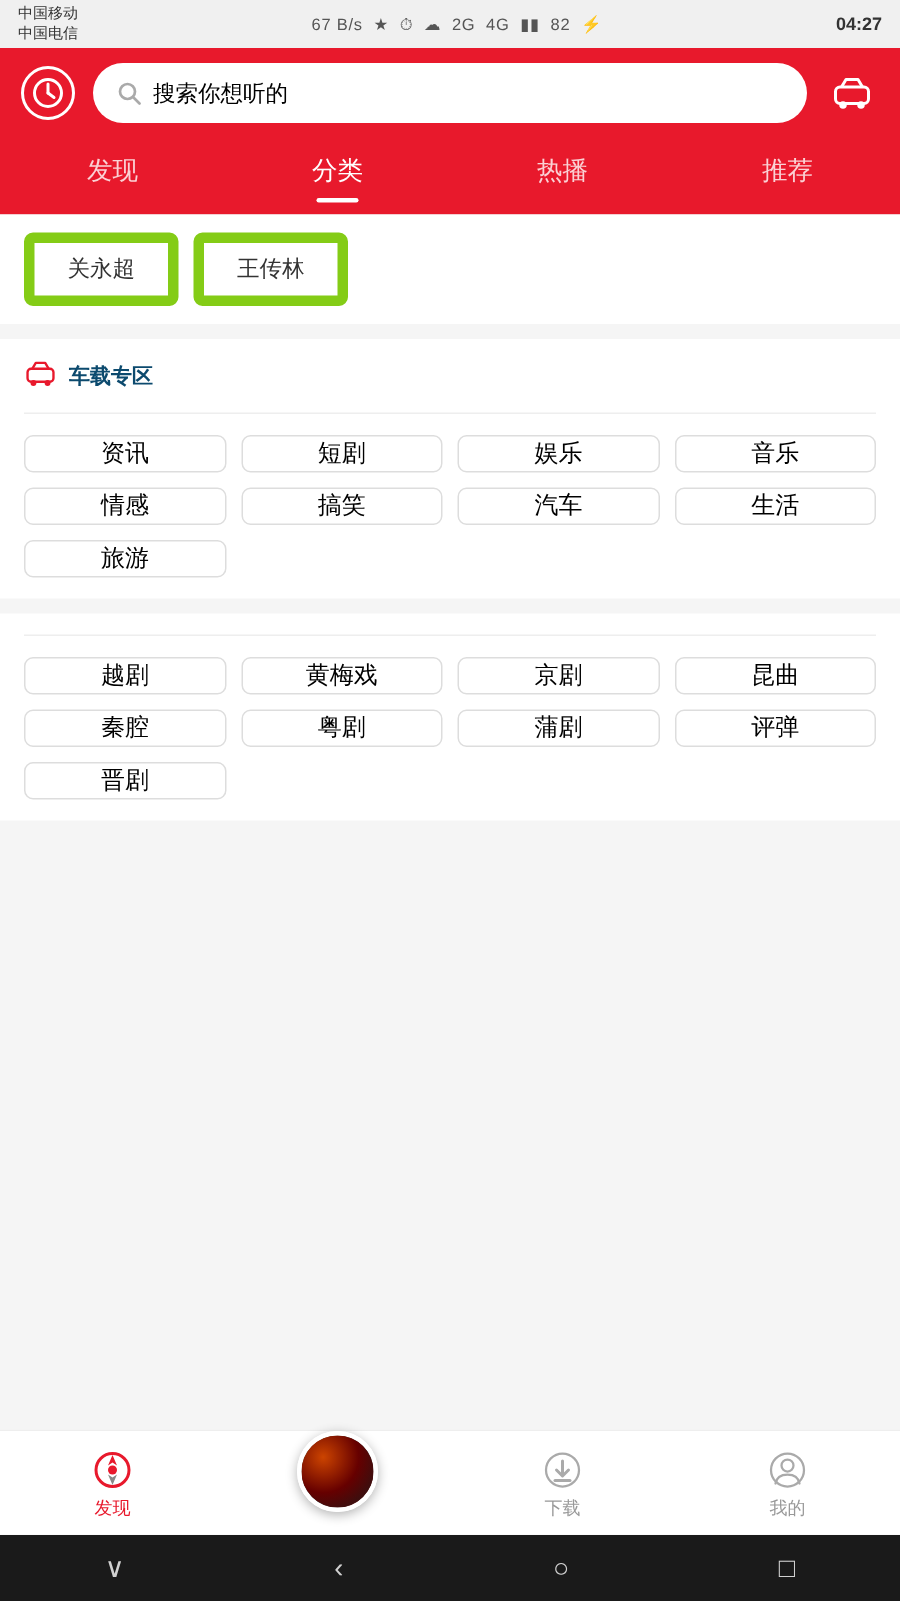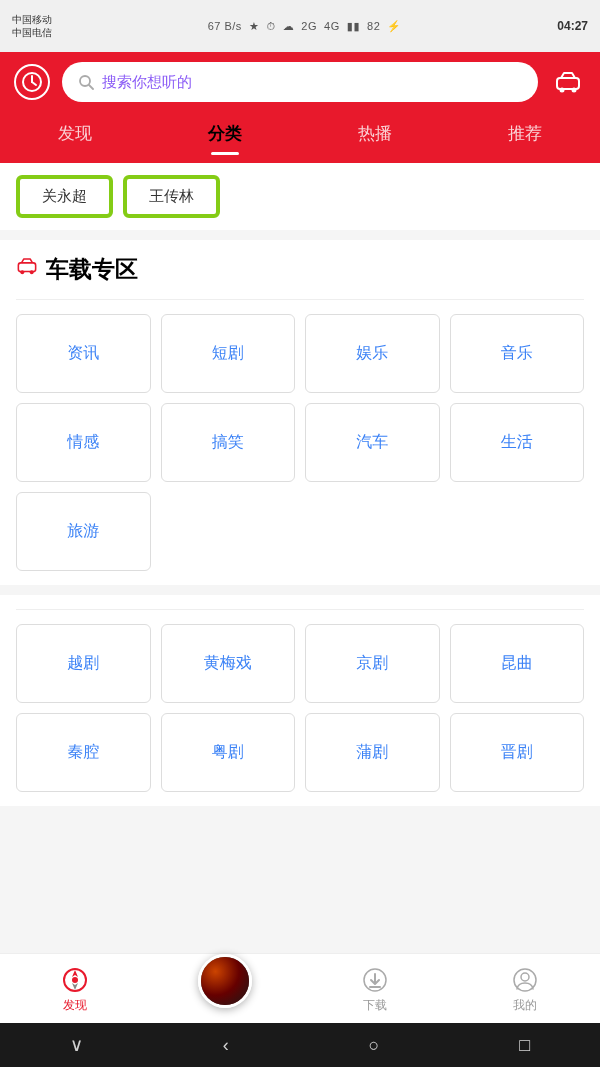--- a/index.html
+++ b/index.html
@@ -2,21 +2,21 @@
 <html><head>
   <meta charset="utf-8">
   <meta name="viewport" content="width=600">
   <style>
     * { box-sizing: border-box; margin: 0; padding: 0; }
     body { width: 600px; min-height: 1067px; font-family: 'PingFang SC', 'Microsoft YaHei', sans-serif; background: #f5f5f5; display: flex; flex-direction: column; }
 
     
     .status-bar {
       background: #f0f0f0;
-      height: 52px;
+      height: 32px;
       display: flex;
       align-items: center;
       justify-content: space-between;
       padding: 0 12px;
       font-size: 12px;
       color: #333;
     }
     .status-left { display: flex; flex-direction: column; font-size: 10px; line-height: 1.3; }
     .status-center { font-size: 11px; color: #555; letter-spacing: 0.5px; }
     .status-right { font-size: 12px; font-weight: bold; }
@@ -40,21 +40,21 @@
     .search-bar {
       flex: 1;
       background: white;
       border-radius: 22px;
       height: 40px;
       display: flex;
       align-items: center;
       padding: 0 16px;
       gap: 8px;
     }
-    .search-bar-text { color: #8b5cf6; font-size: 15px; }
+    .search-bar-text { color: #000000; font-size: 15px; }
     .header-car {
       width: 36px; height: 36px;
       display: flex; align-items: center; justify-content: center;
       flex-shrink: 0;
     }
 
     
     .nav-tabs {
       background: #e8192c;
       display: flex;
@@ -62,22 +62,22 @@
       padding: 4px 0 12px;
     }
     .nav-tab {
       color: rgba(255,255,255,0.8);
       font-size: 17px;
       padding: 6px 20px;
       cursor: pointer;
       position: relative;
     }
     .nav-tab.active {
-      color: #000000;
-      font-weight: bold;
+      color: #ffffff;
+      font-weight: normal;
     }
     .nav-tab.active::after {
       content: '';
       position: absolute;
       bottom: -4px;
       left: 50%;
       transform: translateX(-50%);
       width: 28px;
       height: 3px;
       background: white;
@@ -94,54 +94,54 @@
 
     
     .names-row {
       background: white;
       padding: 12px 16px;
       display: flex;
       gap: 10px;
       flex-wrap: wrap;
     }
     .name-tag {
-      border: 4px solid #84cc16;
+      border: 7px solid #84cc16;
       border-radius: 6px;
       padding: 8px 22px;
       font-size: 15px;
       color: #333;
       background: white;
     }
 
     
     .section { background: white; margin-top: 10px; padding: 14px 16px; }
     .section-title {
-      font-size: 23px;
+      font-size: 14px;
       font-weight: bold;
-      color: #000000;
-      display: flex;
-      align-items: flex-start;
+      color: #0c4a6e;
+      display: flex;
+      align-items: center;
       gap: 8px;
       margin-bottom: 14px;
     }
     .section-divider { height: 1px; background: #eee; margin-bottom: 14px; }
 
     
     .tag-grid {
       display: grid;
       grid-template-columns: repeat(4, 1fr);
       gap: 10px;
     }
     .tag-item {
       border: 1px solid #ddd;
       border-radius: 6px;
-      padding: 28px 0;
+      padding: 1px 0;
       text-align: center;
       font-size: 16px;
-      color: #3b82f6;
+      color: #000000;
       background: white;
       cursor: pointer;
     }
 
     
     .bottom-nav {
       position: fixed;
       bottom: 44px;
       left: 0;
       width: 600px;
@@ -276,20 +276,21 @@
   <div class="section" style="margin-top:10px;">
     <div class="section-divider"></div>
     <div class="tag-grid">
       <div class="tag-item">越剧</div>
       <div class="tag-item">黄梅戏</div>
       <div class="tag-item">京剧</div>
       <div class="tag-item">昆曲</div>
       <div class="tag-item">秦腔</div>
       <div class="tag-item">粤剧</div>
       <div class="tag-item">蒲剧</div>
+      <div class="tag-item">评弹</div>
       <div class="tag-item">晋剧</div>
     </div>
   </div>
 
 </div>
 
 <div class="bottom-nav">
   <div class="bottom-nav-item active">
     <div class="bottom-nav-icon">
       <svg width="26" height="26" viewBox="0 0 26 26" fill="none">

